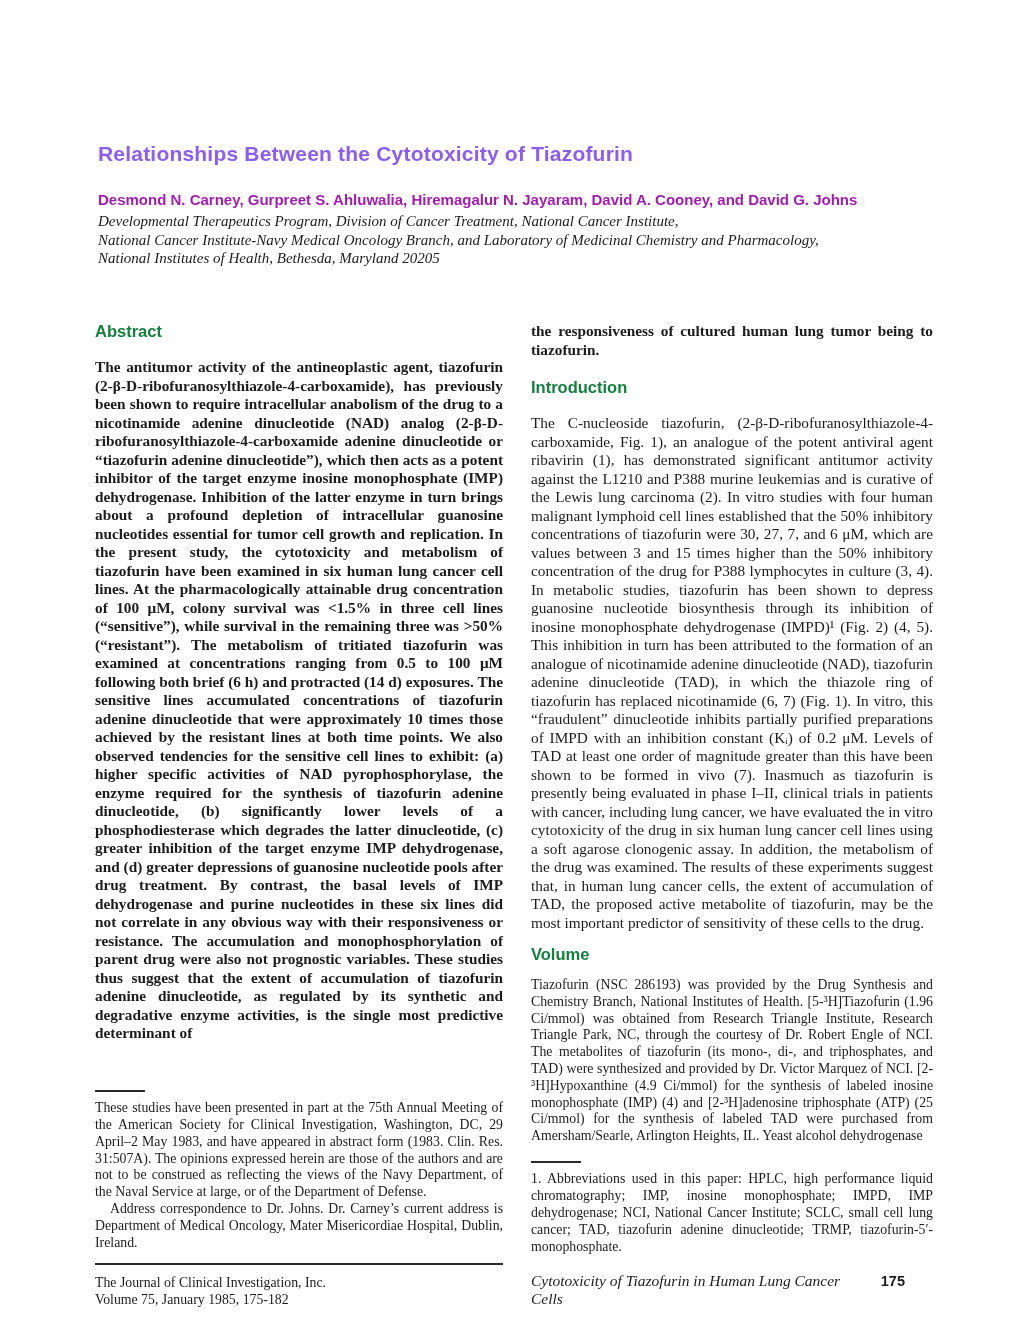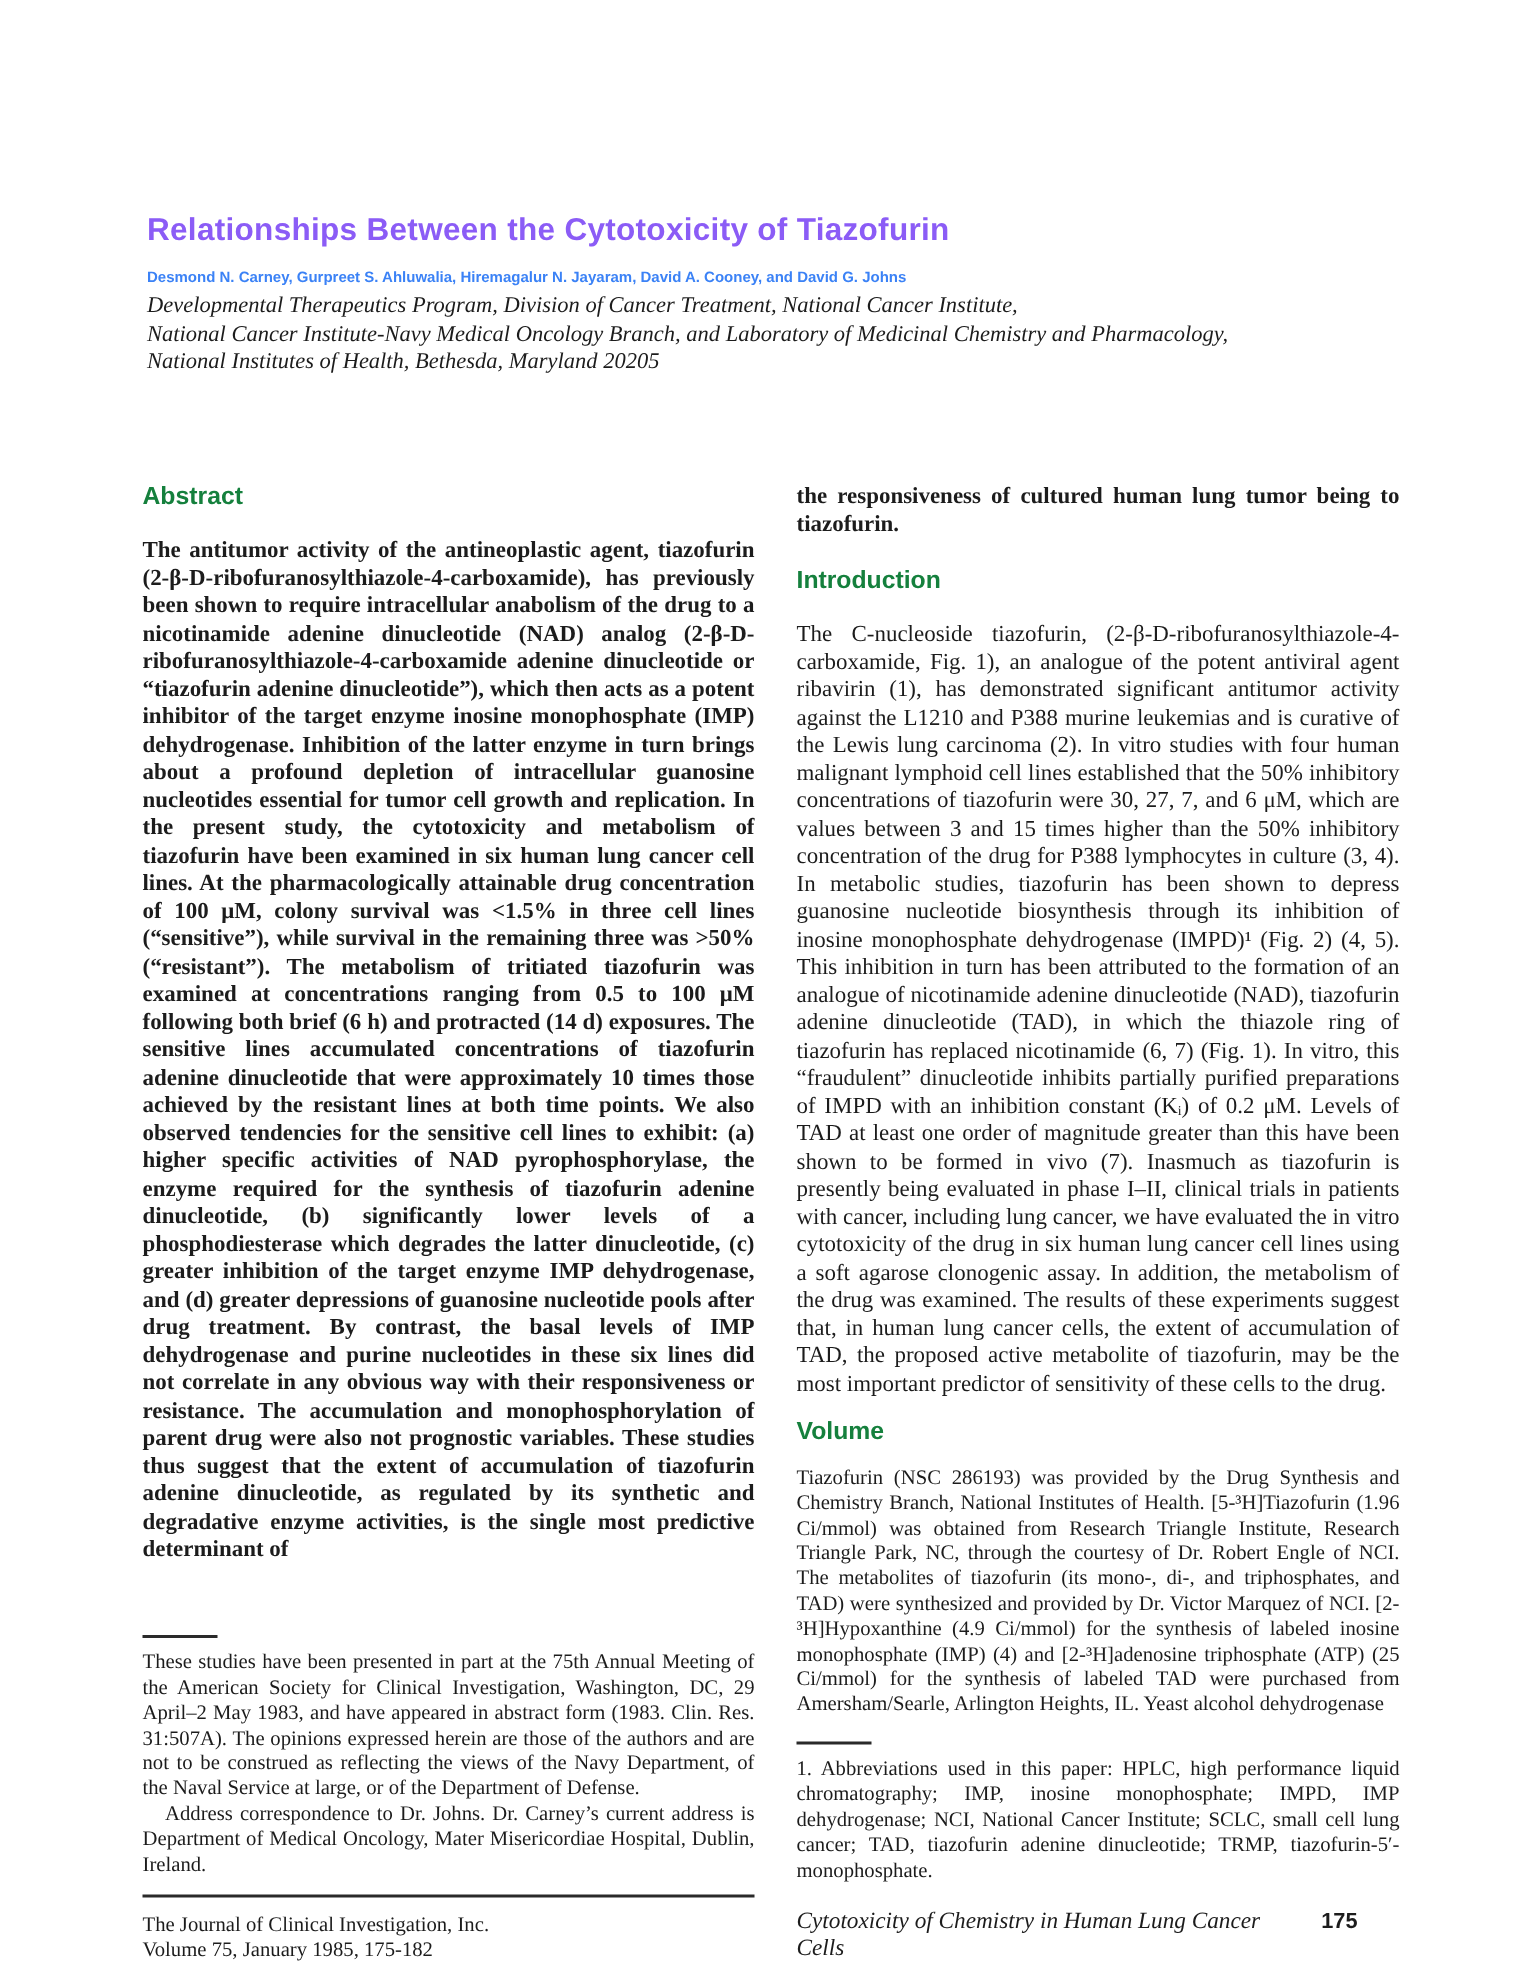--- a/index.html
+++ b/index.html
@@ -19,23 +19,23 @@
     font-weight: bold;
     font-size: 21px;
     line-height: 31px;
     letter-spacing: 0.2px;
     color: #8b5cf6;
     margin: 0;
   }
   .authors {
     font-family: "Liberation Sans", "DejaVu Sans", sans-serif;
     font-weight: bold;
-    font-size: 10px;
-    margin-top: 11px;
-    color: #3b82f6;
+    font-size: 15px;
+    margin-top: 22px;
+    color: #a21caf;
   }
   .affiliation {
     font-style: italic;
     font-size: 15px;
     line-height: 18.5px;
     margin-top: 4px;
   }
   .columns {
     position: absolute;
     top: 322px;
@@ -145,20 +145,20 @@
       <p class="abstract-body">the responsiveness of cultured human lung tumor being to tiazofurin.</p>
       <h2 class="section">Introduction</h2>
       <p class="body-text">The C-nucleoside tiazofurin, (2-β-D-ribofuranosylthiazole-4-carboxamide, Fig. 1), an analogue of the potent antiviral agent ribavirin (1), has demonstrated significant antitumor activity against the L1210 and P388 murine leukemias and is curative of the Lewis lung carcinoma (2). In vitro studies with four human malignant lymphoid cell lines established that the 50% inhibitory concentrations of tiazofurin were 30, 27, 7, and 6 μM, which are values between 3 and 15 times higher than the 50% inhibitory concentration of the drug for P388 lymphocytes in culture (3, 4). In metabolic studies, tiazofurin has been shown to depress guanosine nucleotide biosynthesis through its inhibition of inosine monophosphate dehydrogenase (IMPD)¹ (Fig. 2) (4, 5). This inhibition in turn has been attributed to the formation of an analogue of nicotinamide adenine dinucleotide (NAD), tiazofurin adenine dinucleotide (TAD), in which the thiazole ring of tiazofurin has replaced nicotinamide (6, 7) (Fig. 1). In vitro, this “fraudulent” dinucleotide inhibits partially purified preparations of IMPD with an inhibition constant (Kᵢ) of 0.2 μM. Levels of TAD at least one order of magnitude greater than this have been shown to be formed in vivo (7). Inasmuch as tiazofurin is presently being evaluated in phase I–II, clinical trials in patients with cancer, including lung cancer, we have evaluated the in vitro cytotoxicity of the drug in six human lung cancer cell lines using a soft agarose clonogenic assay. In addition, the metabolism of the drug was examined. The results of these experiments suggest that, in human lung cancer cells, the extent of accumulation of TAD, the proposed active metabolite of tiazofurin, may be the most important predictor of sensitivity of these cells to the drug.</p>
       <h2 class="section methods-heading">Volume</h2>
       <p class="small-text">Tiazofurin (NSC 286193) was provided by the Drug Synthesis and Chemistry Branch, National Institutes of Health. [5-³H]Tiazofurin (1.96 Ci/mmol) was obtained from Research Triangle Institute, Research Triangle Park, NC, through the courtesy of Dr. Robert Engle of NCI. The metabolites of tiazofurin (its mono-, di-, and triphosphates, and TAD) were synthesized and provided by Dr. Victor Marquez of NCI. [2-³H]Hypoxanthine (4.9 Ci/mmol) for the synthesis of labeled inosine monophosphate (IMP) (4) and [2-³H]adenosine triphosphate (ATP) (25 Ci/mmol) for the synthesis of labeled TAD were purchased from Amersham/Searle, Arlington Heights, IL. Yeast alcohol dehydrogenase</p>
 
       <div class="fn-block">
         <hr class="fn-rule">
         <p class="fn">1. Abbreviations used in this paper: HPLC, high performance liquid chromatography; IMP, inosine monophosphate; IMPD, IMP dehydrogenase; NCI, National Cancer Institute; SCLC, small cell lung cancer; TAD, tiazofurin adenine dinucleotide; TRMP, tiazofurin-5′-monophosphate.</p>
         <div class="running-footer">
-          <span class="running-title">Cytotoxicity of Chemistry in Human Lung Cancer Cells</span>
+          <span class="running-title">Cytotoxicity of Tiazofurin in Human Lung Cancer Cells</span>
           <span class="page-number">175</span>
         </div>
       </div>
     </div>
 
   </div>
 </div>
 
 </body></html>

